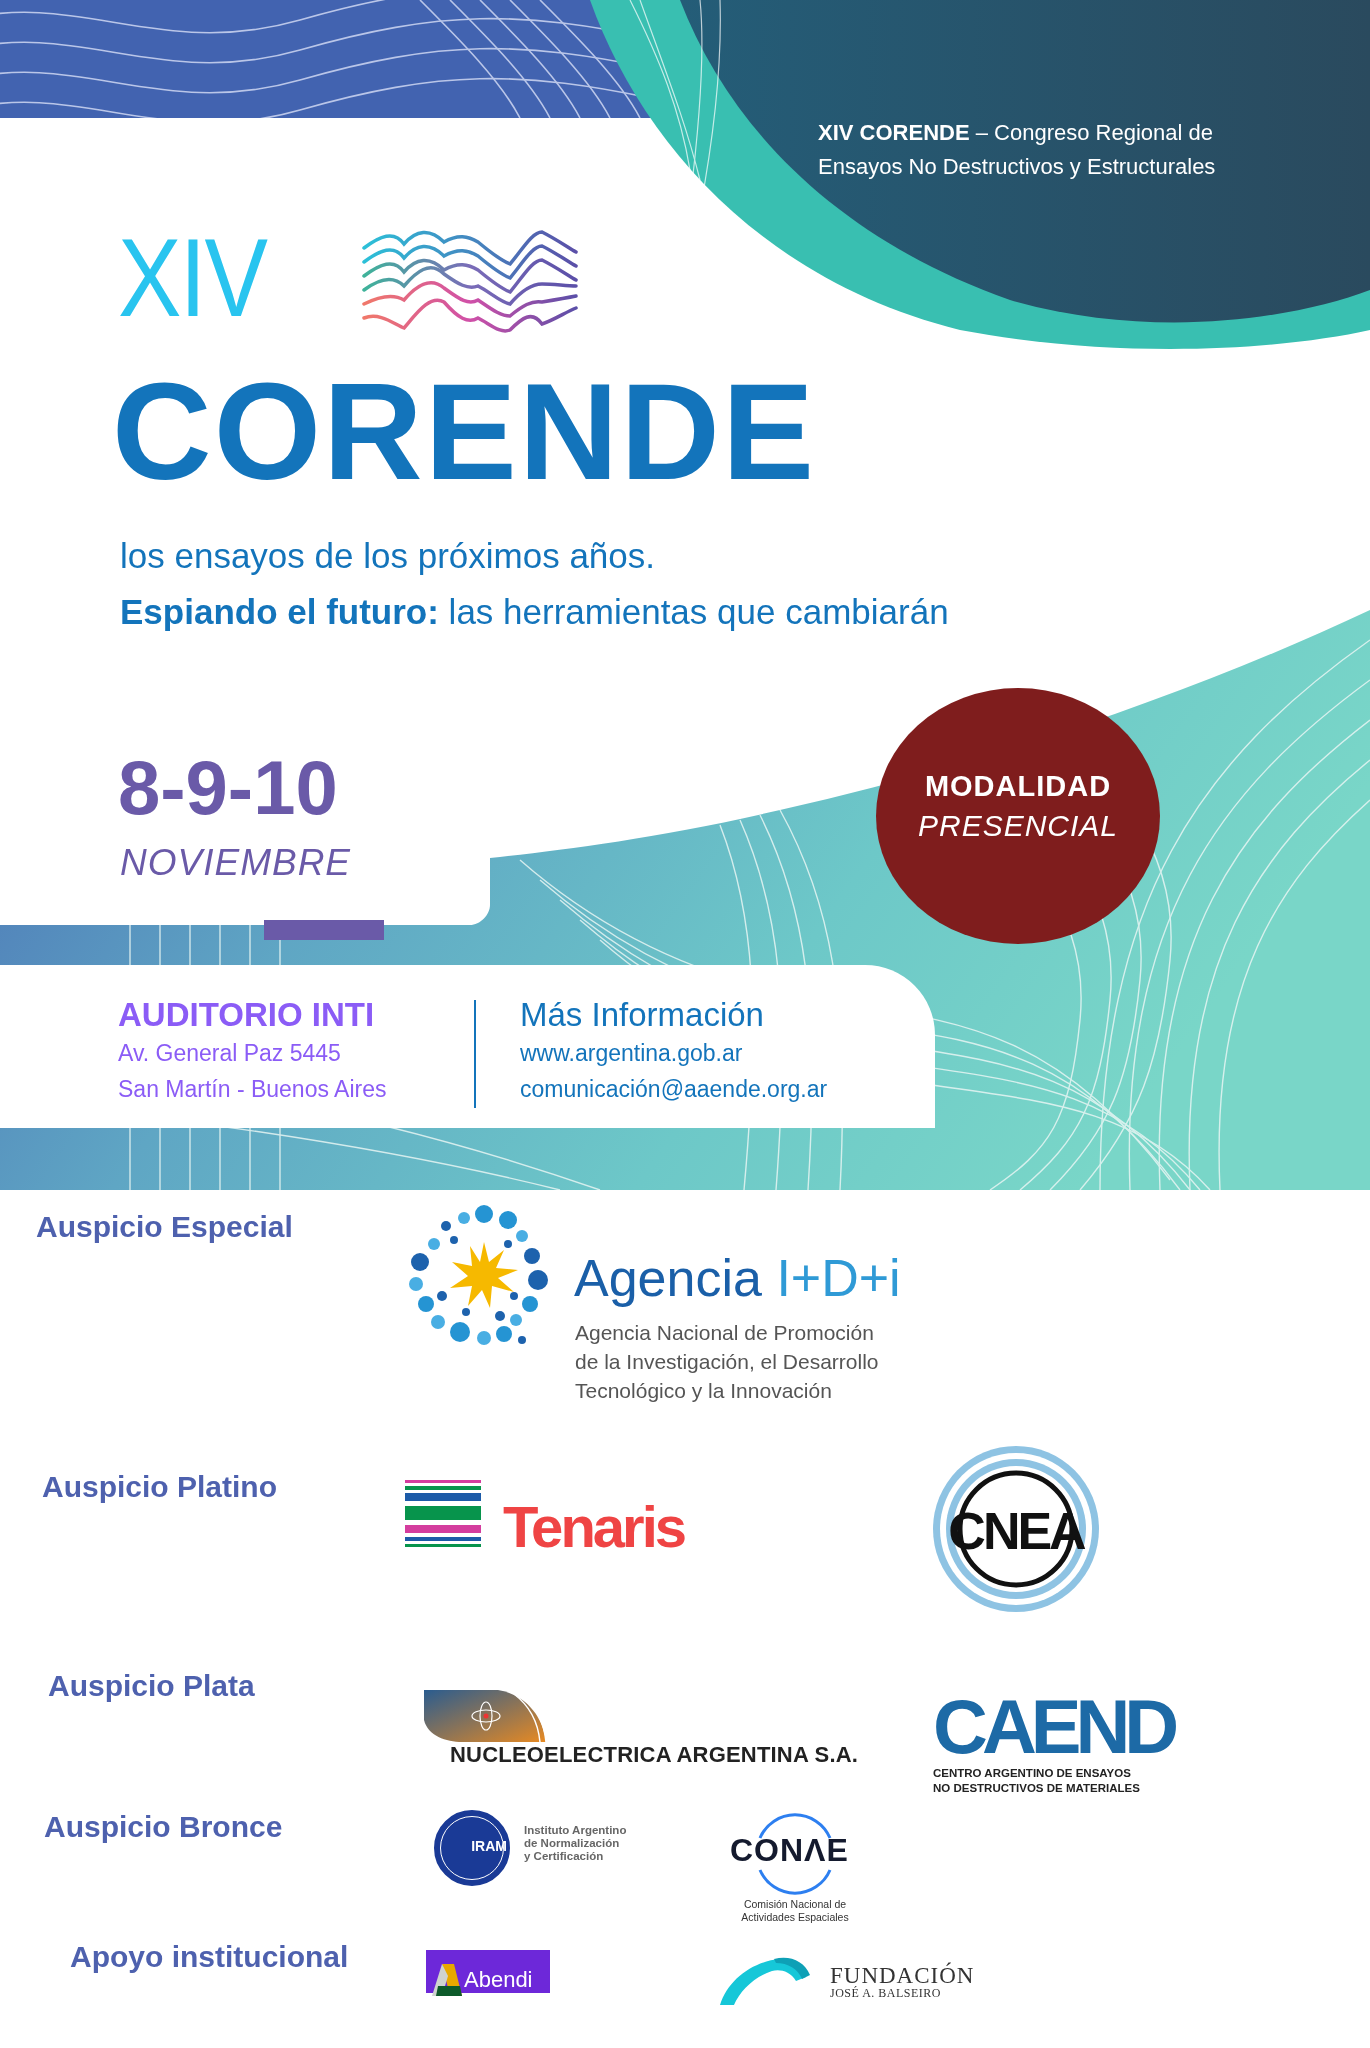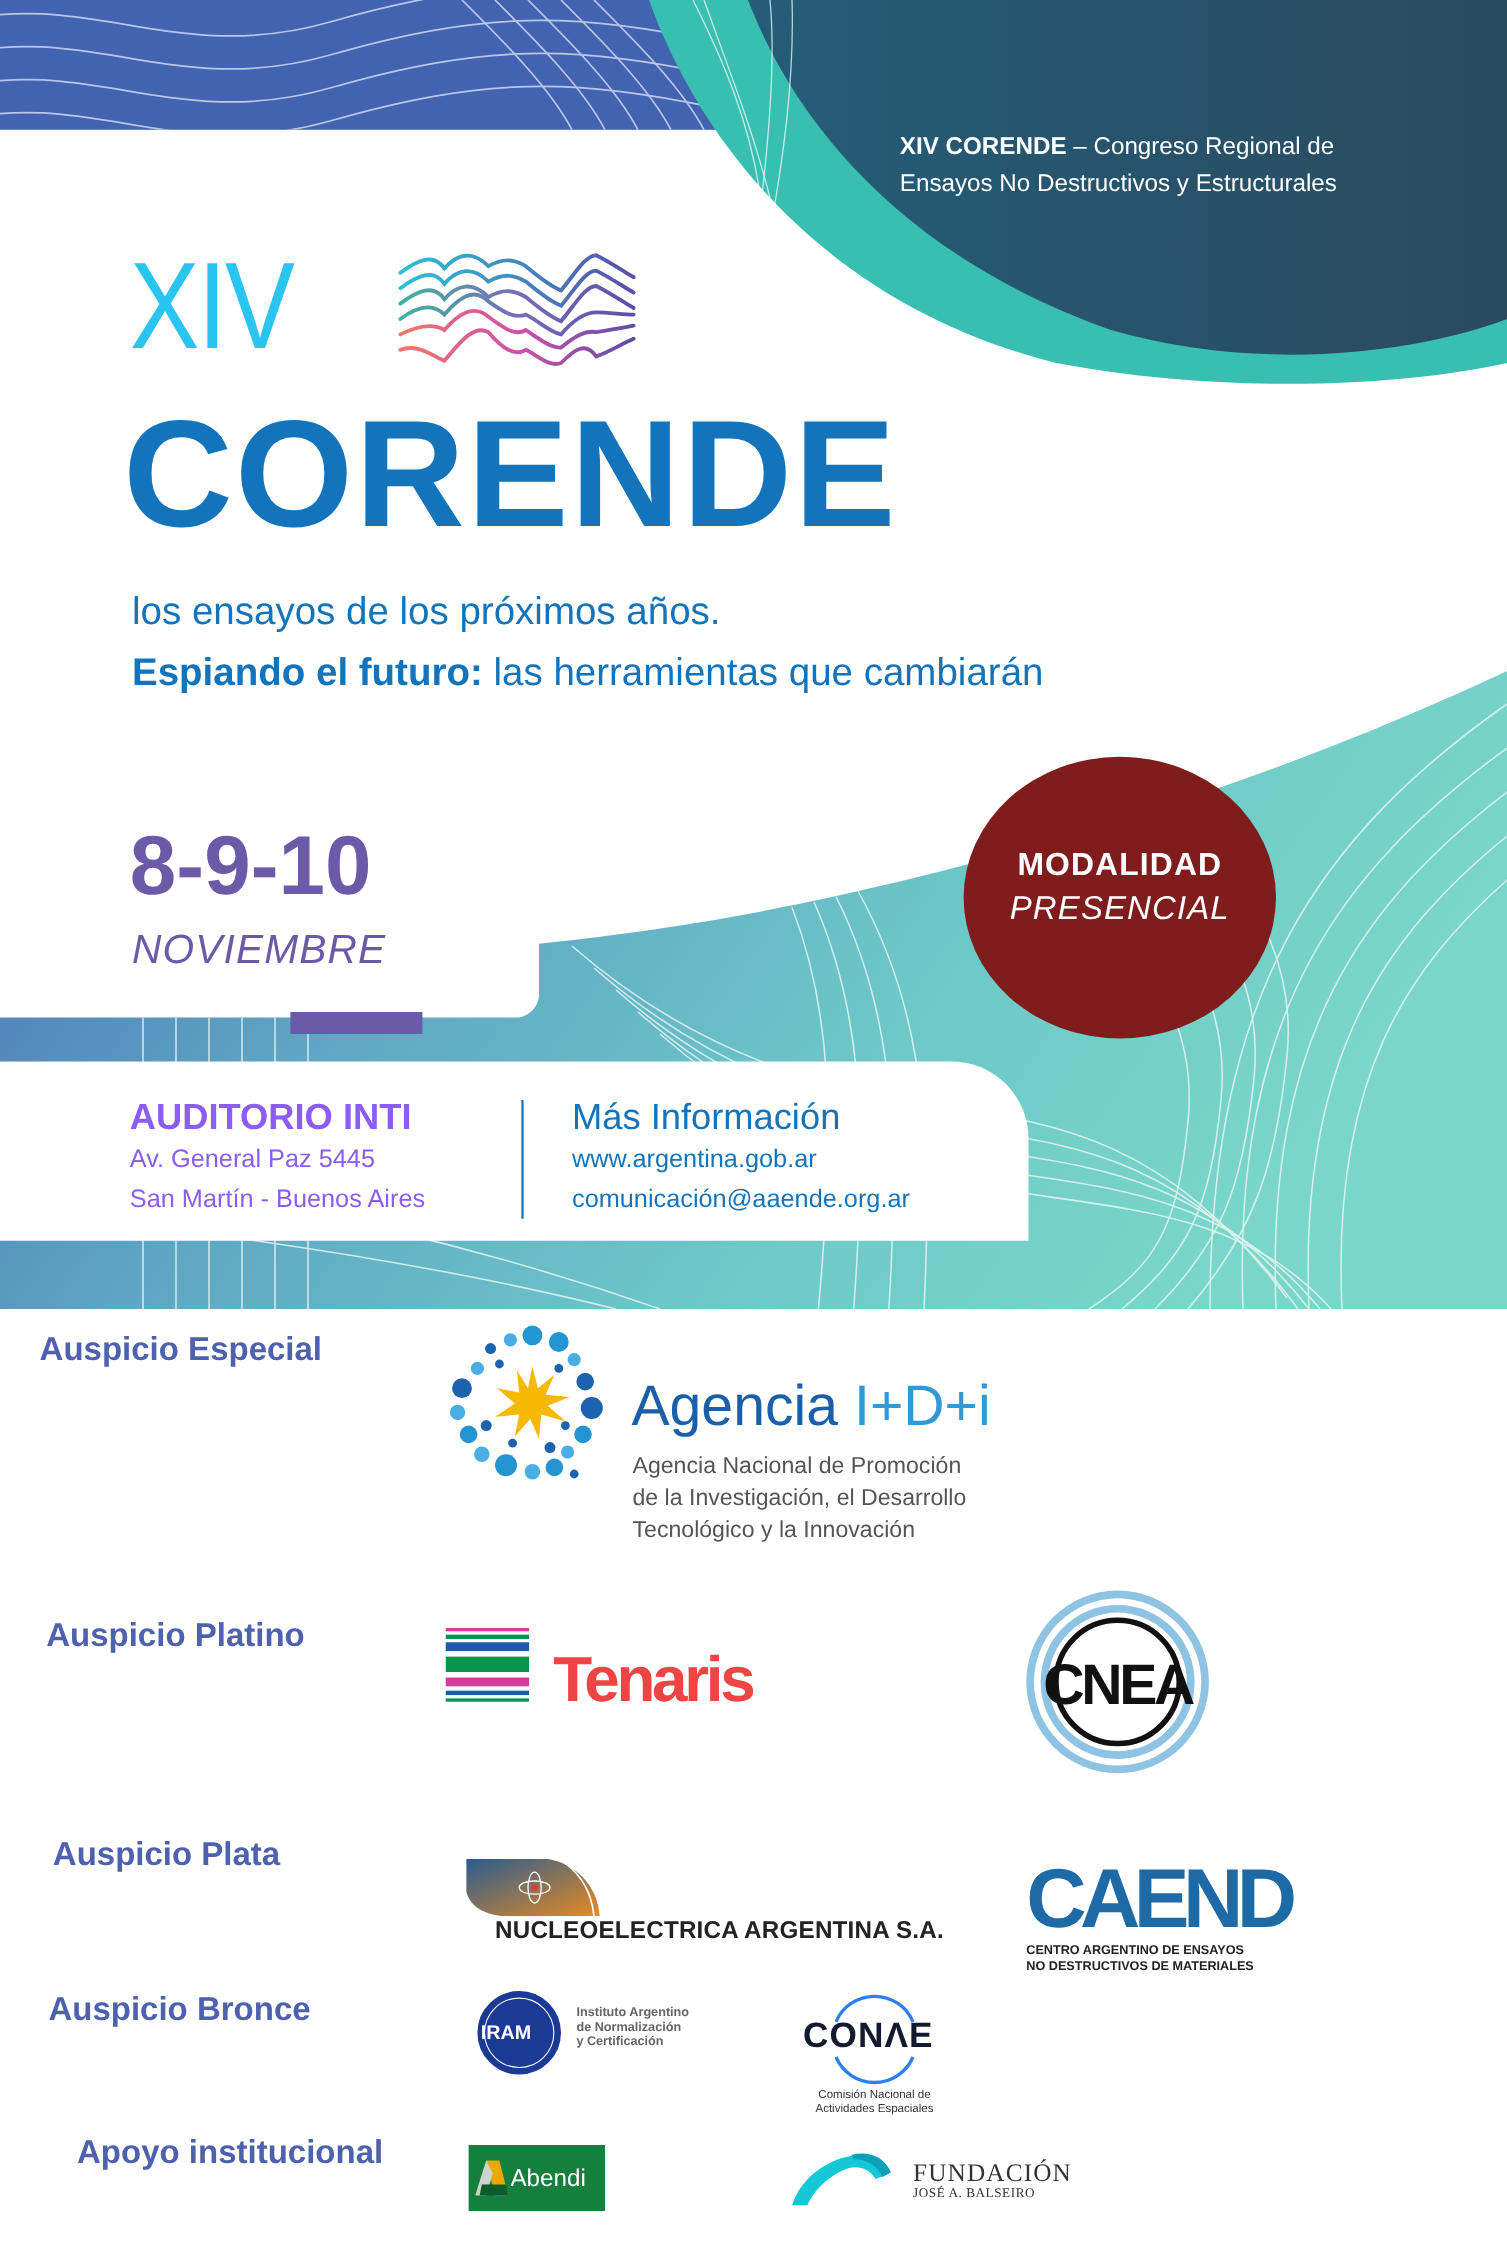--- a/index.html
+++ b/index.html
@@ -51,28 +51,28 @@
   .nucleo { position: absolute; left: 420px; top: 1686px; }
   .nucleo .word { position: absolute; left: 30px; top: 56px; font-size: 22px; font-weight: 700; color: #222; white-space: nowrap; letter-spacing: 0.2px; }
 
   .caend { position: absolute; left: 933px; top: 1692px; width: 210px; }
   .caend .word { font-size: 76px; font-weight: 700; color: #1d6aa6; letter-spacing: -6px; line-height: 70px; }
   .caend .sub { font-size: 11.5px; font-weight: 700; color: #222; line-height: 15px; margin-top: 4px; white-space: nowrap; }
 
   .iram { position: absolute; left: 434px; top: 1810px; }
   .iram .circle { position: absolute; left: 0; top: 0; width: 76px; height: 76px; border-radius: 50%; background: #1a3a96; border: 3px solid #1a3a96; }
   .iram .circle .ring { position: absolute; left: 3px; top: 3px; right: 3px; bottom: 3px; border-radius: 50%; border: 1.5px solid #fff; }
-  .iram .circle .lbl { position: absolute; left: 0; right: 0; top: 25px; text-align: left; color: #fff; font-weight: 700; font-size: 18px; }
+  .iram .circle .lbl { position: absolute; left: 0; right: 0; top: 25px; text-align: right; color: #fff; font-weight: 700; font-size: 14px; }
   .iram .txt { position: absolute; left: 90px; top: 14px; font-size: 11.5px; font-weight: 700; color: #666; line-height: 13px; white-space: nowrap; }
 
   .conae { position: absolute; left: 720px; top: 1808px; width: 150px; }
   .conae .word { position: absolute; left: 10px; top: 24px; font-size: 32px; font-weight: 700; color: #141a2e; letter-spacing: 1px; }
   .conae .sub { position: absolute; left: 10px; top: 90px; width: 130px; text-align: center; font-size: 10.5px; line-height: 13px; color: #333; }
 
-  .abendi { position: absolute; left: 426px; top: 1950px; width: 124px; height: 60px; background: #15803d; }
+  .abendi { position: absolute; left: 426px; top: 1950px; width: 124px; height: 43px; background: #6d28d9; }
   .abendi .word { position: absolute; left: 38px; top: 17px; font-size: 22px; color: #fff; }
 
   .balseiro { position: absolute; left: 718px; top: 1955px; }
   .balseiro .f1 { position: absolute; left: 112px; top: 8px; font-family: "Liberation Serif", serif; font-size: 23px; color: #333; letter-spacing: 1px; white-space: nowrap; }
   .balseiro .f2 { position: absolute; left: 112px; top: 31px; font-family: "Liberation Serif", serif; font-size: 12px; color: #333; letter-spacing: 0.5px; white-space: nowrap; }
 </style>
 </head>
 <body>
 
 <div class="poster">

